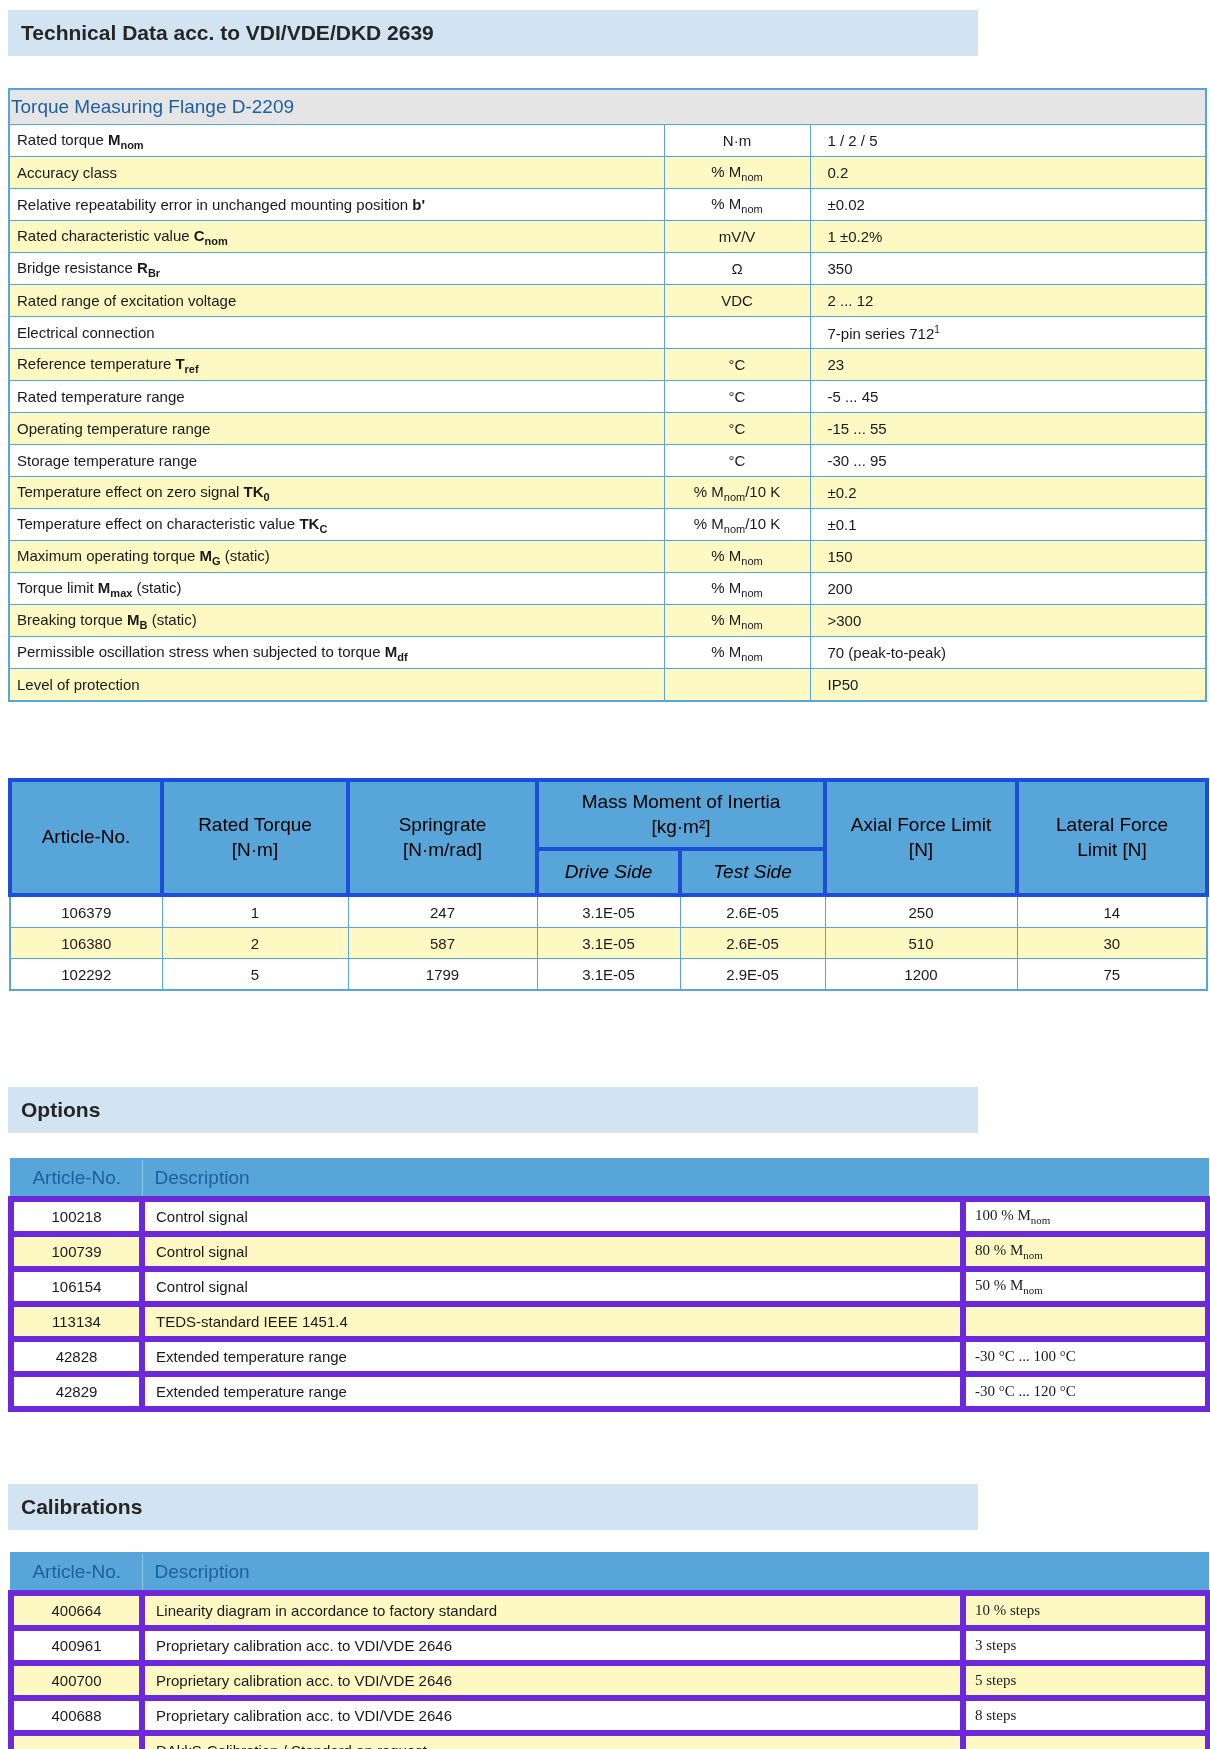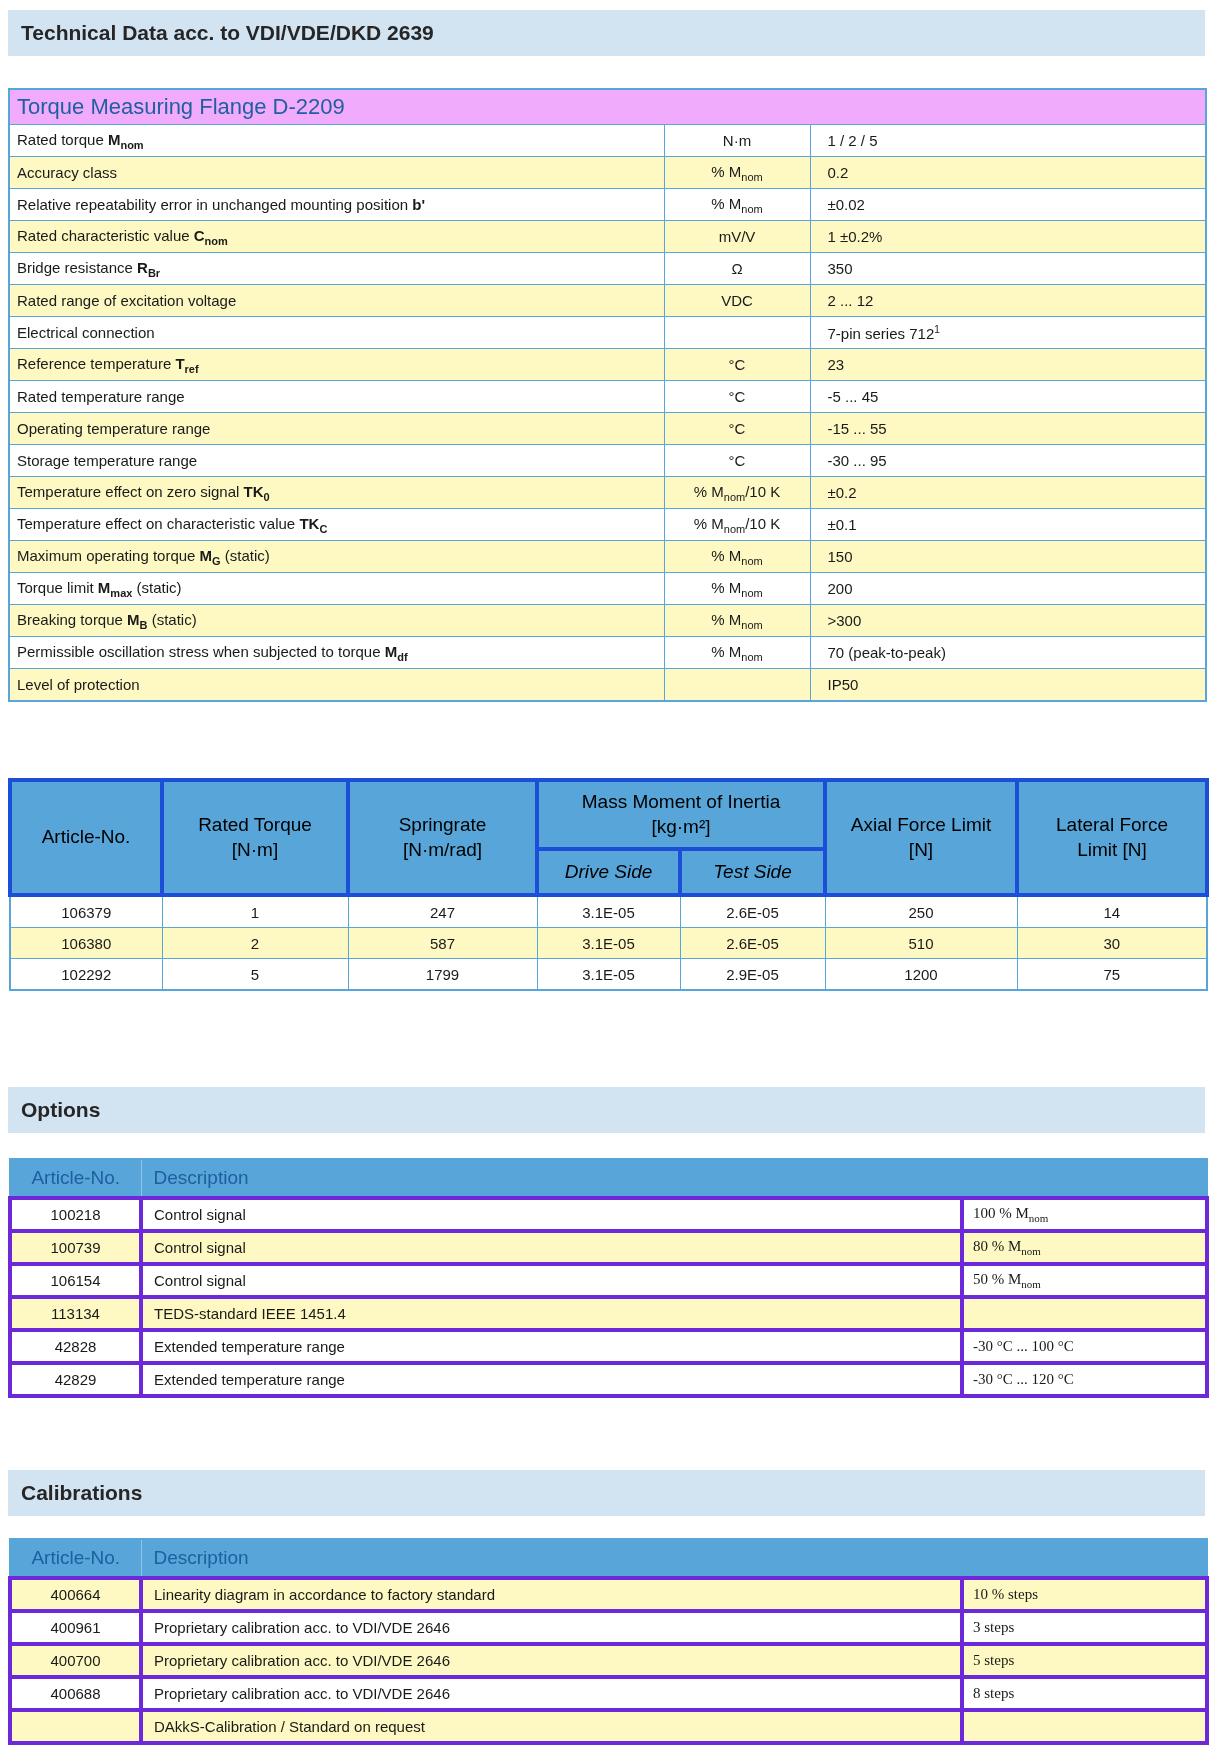--- a/index.html
+++ b/index.html
@@ -7,39 +7,39 @@
     width: 1210px; height: 1749px; overflow: hidden;
     background: #ffffff;
     font-family: "Liberation Sans", sans-serif;
     color: #1a1a1a;
     -webkit-font-smoothing: antialiased;
   }
   .page { padding: 10px 5px 0 8px; }
 
   
   .section-bar {
-    width: 1197px; height: 46px; background: #d2e3f2;
+    width: 970px; height: 46px; background: #d2e3f2;
     display: flex; align-items: center;
     font-size: 21px; font-weight: bold; color: #262626;
     padding-left: 13px; box-sizing: border-box;
   }
 
   
   table { border-collapse: collapse; table-layout: fixed; width: 1197px; }
   td, th { vertical-align: middle; font-size: 15px; font-weight: normal; }
   tr.alt td { background: #fef9c3; }
   .b { font-weight: bold; }
   .sub { font-size: 11px; vertical-align: -4px; letter-spacing: 0; }
   .sup { font-size: 10px; vertical-align: 6px; }
 
   
   .spec-table { margin-top: 32px; border: 2px solid #58a6d9; }
   .spec-table .title-cell {
-    background: #f0abfc; color: #1d5f9f; font-size: 22px;
-    height: 32px; text-align: left; padding-left: 7px;
+    background: #e5e5e5; color: #1d5f9f; font-size: 19px;
+    height: 32px; text-align: left; padding-left: 1px;
   }
   .spec-table td { border: 1px solid #58a6d9; height: 29px; }
   .spec-table td.c-label { padding-left: 7px; text-align: left; }
   .spec-table td.c-unit  { text-align: center; }
   .spec-table td.c-value { padding-left: 17px; text-align: left; }
 
   
   .article-table { margin-top: 76px; border: 2px solid #58a6d9; }
   .article-table th {
     background: #58a6d9; color: #000000; font-size: 19px;
@@ -51,21 +51,21 @@
   .article-table td { border: 1px solid #58a6d9; height: 28px; text-align: center; }
 
   
   .desc-table { margin-top: 25px; border: 2px solid #58a6d9; }
   .desc-table th {
     background: #58a6d9; color: #1d5f9f; font-size: 19px;
     border: 1px solid #92c3e6; height: 34px; text-align: left;
   }
   .desc-table th.h-art  { text-align: center; }
   .desc-table th.h-desc { padding-left: 12px; }
-  .desc-table td { border: 4px solid #6d28d9; height: 27px; margin-top: 44px; }
+  .desc-table td { border: 6px solid #6d28d9; height: 27px; margin-top: 44px; }
   .desc-table td.c-art  { text-align: center; }
   .desc-table td.c-desc { padding-left: 11px; text-align: left; }
   .desc-table td.c-val  { padding-left: 9px; text-align: left; font-family: Liberation Serif, serif; }
 
   .gap-options      { margin-top: 96px; }
   .gap-calibrations { margin-top: 72px; }
   .cal-table        { margin-top: 22px; }
 </style>
 </head>
 <body>

